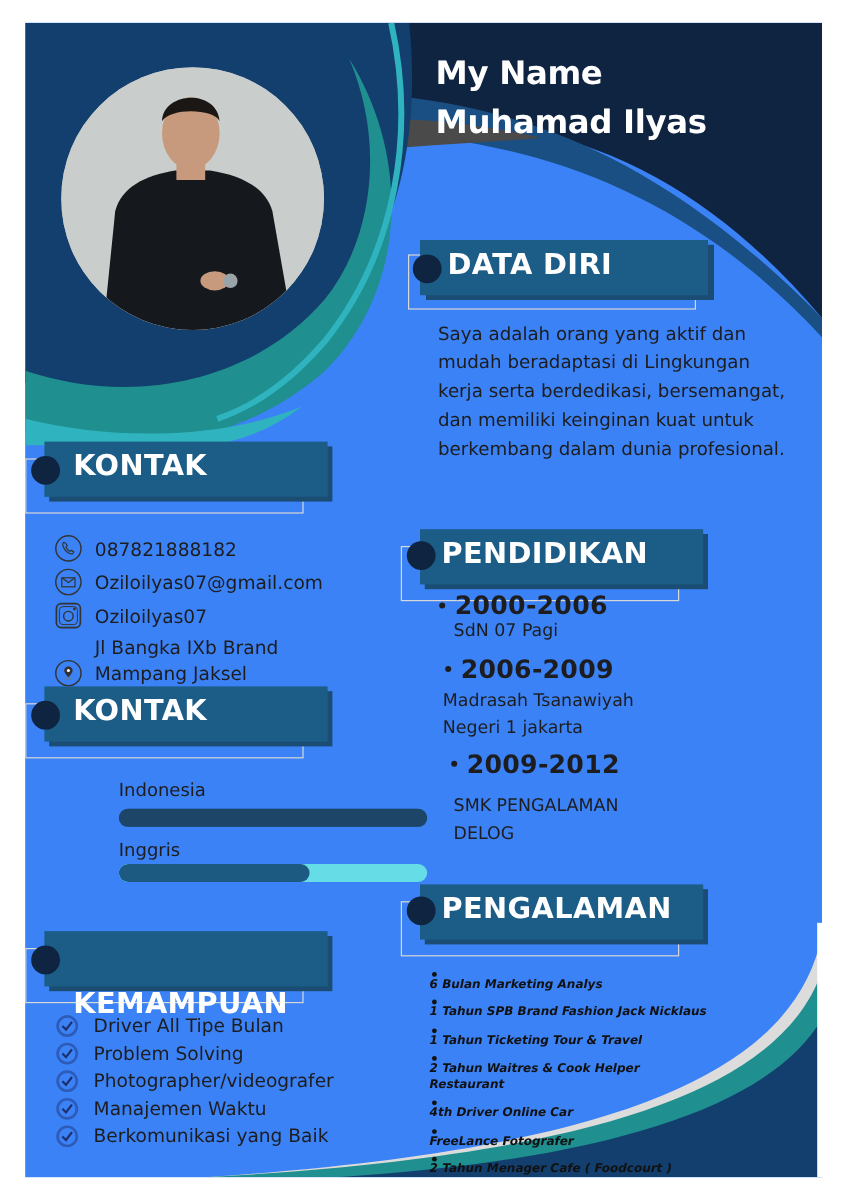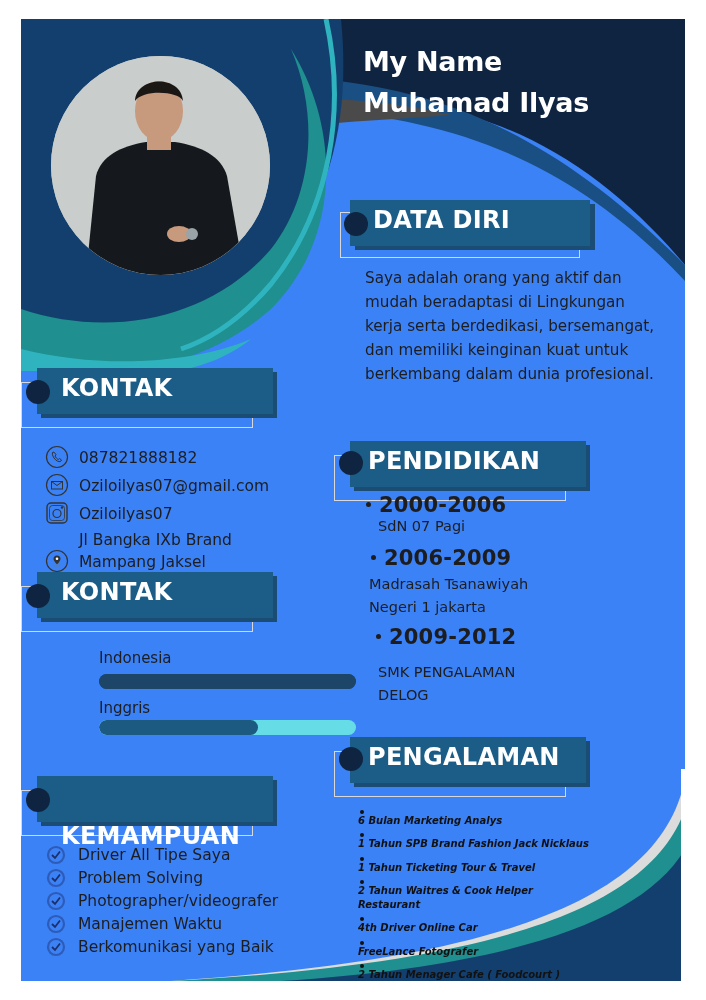--- a/index.html
+++ b/index.html
@@ -187,21 +187,21 @@
     <div class="dot" style="left:5px;"></div>
     <div class="label" style="left:40px;margin-top:40px;">KEMAMPUAN</div>
   </div>
 
   <div class="skills">
     <div class="skill-row">
       <svg class="chk" viewBox="0 0 20 20">
           <circle cx="10" cy="10" r="8" fill="none" stroke="#2d5bb8" stroke-width="2.2"></circle>
           <path d="M6 10 L9 13 L14 6.5" fill="none" stroke="#1d2f6b" stroke-width="1.8"></path>
         </svg>
-      <span class="txt">Driver All Tipe Saya</span>
+      <span class="txt">Driver All Tipe Bulan</span>
     </div>
     <div class="skill-row">
       <svg class="chk" viewBox="0 0 20 20">
           <circle cx="10" cy="10" r="8" fill="none" stroke="#2d5bb8" stroke-width="2.2"></circle>
           <path d="M6 10 L9 13 L14 6.5" fill="none" stroke="#1d2f6b" stroke-width="1.8"></path>
         </svg>
       <span class="txt">Problem Solving</span>
     </div>
     <div class="skill-row">
       <svg class="chk" viewBox="0 0 20 20">

